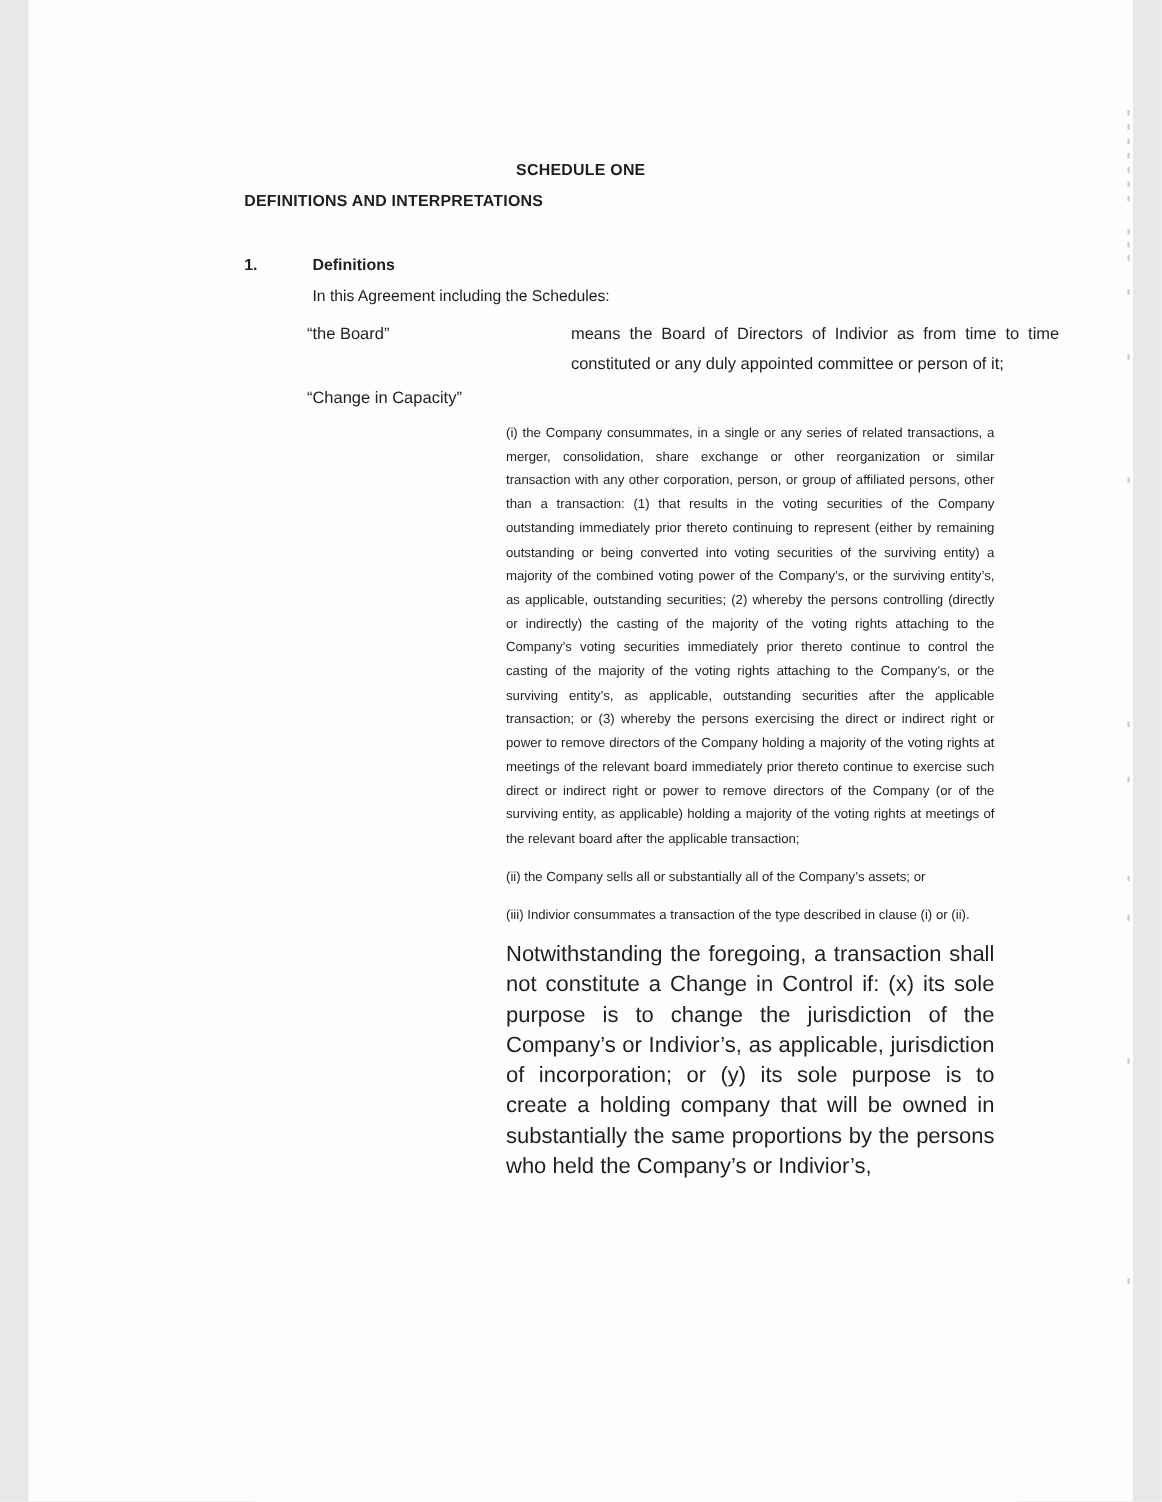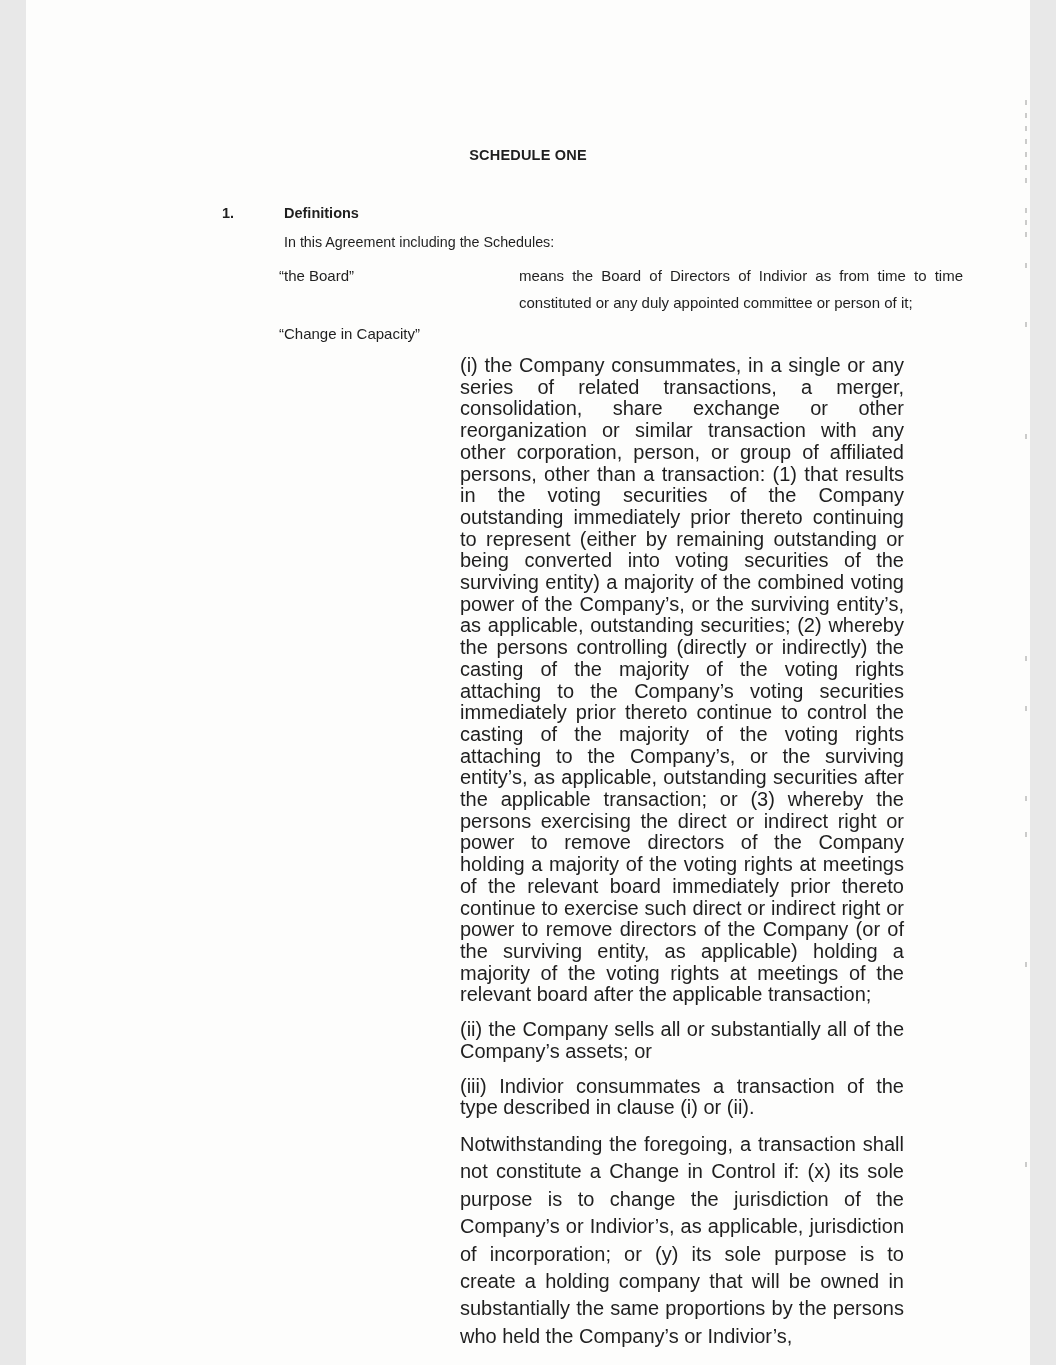--- a/index.html
+++ b/index.html
@@ -60,21 +60,21 @@
     line-height: 27px;
     text-align: justify;
     margin-left: 28px;
   }
   .clauses {
     margin-left: 434px;
     width: 444px;
   }
   .clause {
     margin: 13px 0 0 0;
-    font-size: 20px;
+    font-size: 12px;
     line-height: 21.7px;
     text-align: justify;
   }
   .clause.first { margin-top: 8px; }
   .clause.roomy {
     margin-top: 12px;
     font-size: 20px;
     line-height: 27.4px;
   }
   .page-number {
@@ -95,20 +95,21 @@
     opacity: 0.45;
   }
 </style>
 </head>
 <body>
 
 <div class="page">
 
   <div class="schedule-title">SCHEDULE ONE</div>
 
+  <div class="doc-heading">DEFINITIONS AND INTERPRETATIONS</div>
 
   <div class="section-row">
     <span class="section-num">1.</span>
     <span class="section-title">Definitions</span>
   </div>
 
   <div class="intro">In this Agreement including the Schedules:</div>
 
   <div class="def-row first">
     <div class="def-term">“the Board”</div>

